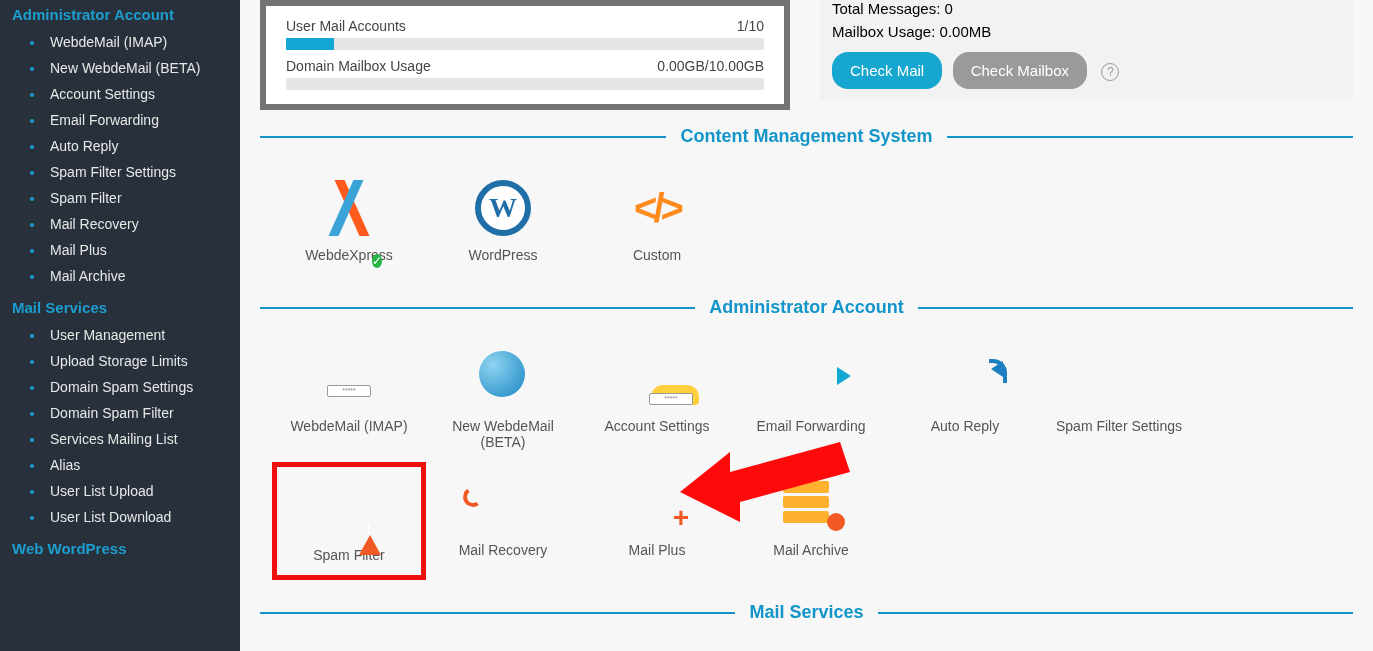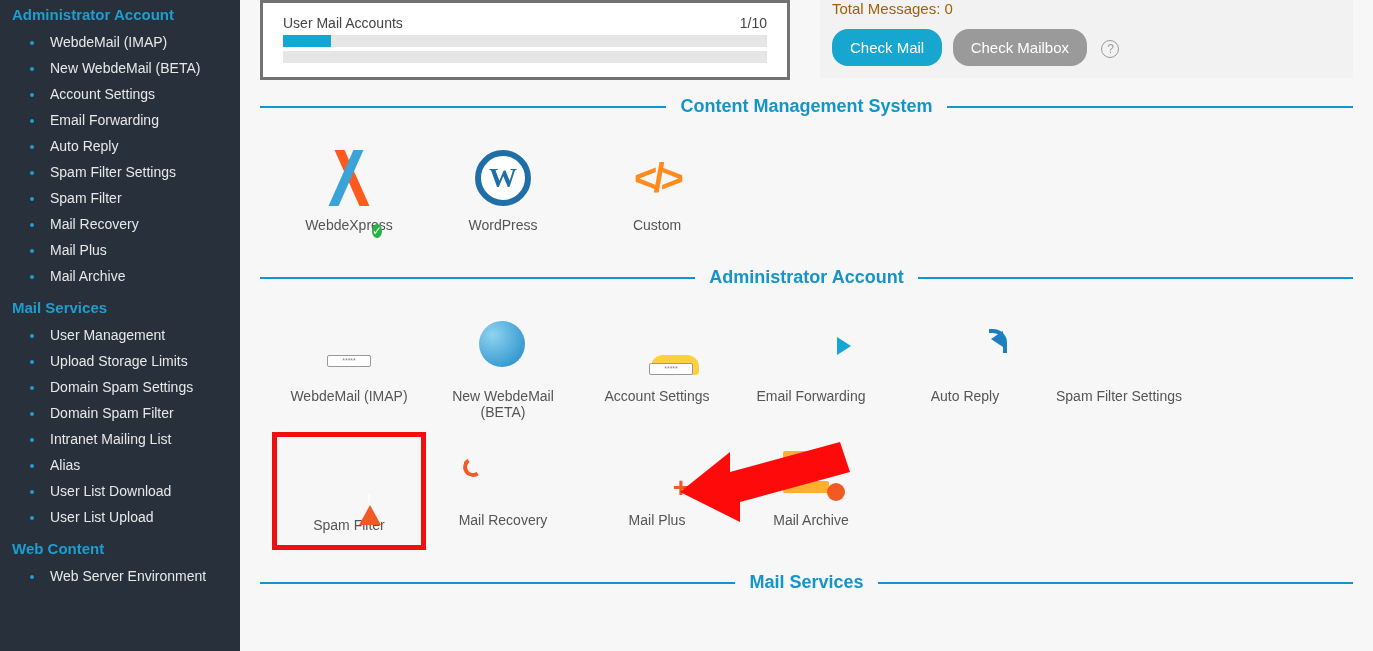--- a/index.html
+++ b/index.html
@@ -53,21 +53,21 @@
     overflow: hidden;
   }
   .top-row {
     display: flex;
     gap: 30px;
     align-items: flex-start;
     margin-bottom: 16px;
   }
   .usage-card {
     background: #fff;
-    border: 3px solid #737373;
+    border: 6px solid #737373;
     width: 530px;
     padding: 4px 20px 14px 20px;
   }
   .usage-row {
     display: flex;
     justify-content: space-between;
     font-size: 14px;
     color: #444;
     padding-top: 8px;
   }
@@ -81,21 +81,21 @@
   .usage-bar .fill-a { position:absolute; left:0; top:0; bottom:0; width:10%; background:#12a7d4; }
   .usage-bar .fill-b { position:absolute; left:0; top:0; bottom:0; width:0%; background:#12a7d4; }
 
   .mailbox-panel {
     flex: 1;
     background: #f2f2f2;
     padding: 0 12px 12px 12px;
   }
   .mailbox-panel .line {
     font-size: 15px;
-    color: #a16207;
+    color: #000000;
     padding: 0 0 6px 0;
   }
   .btn {
     display: inline-block;
     padding: 10px 18px;
     border-radius: 16px;
     font-size: 15px;
     color: #fff;
     cursor: pointer;
     border: none;
@@ -277,51 +277,55 @@
     <li><span>Mail Plus</span></li>
     <li><span>Mail Archive</span></li>
   </ul>
 
   <div class="group-title">Mail Services</div>
   <ul>
     <li><span>User Management</span></li>
     <li><span>Upload Storage Limits</span></li>
     <li><span>Domain Spam Settings</span></li>
     <li><span>Domain Spam Filter</span></li>
-    <li><span>Intranet Mailing List</span></li>
+    <li><span>Services Mailing List</span></li>
     <li><span>Alias</span></li>
+    <li><span>User List Upload</span></li>
     <li><span>User List Download</span></li>
-    <li><span>User List Upload</span></li>
   </ul>
 
-  <div class="group-title">Web Content</div>
+  <div class="group-title">Web WordPress</div>
   <ul>
-    <li><span>Web Server Environment</span></li>
   </ul>
 </nav>
 
 <main class="main" style="position:relative;">
 
   <div class="top-row">
     <div class="usage-card">
       <div class="usage-row">
         <span>User Mail Accounts</span>
         <span>1/10</span>
       </div>
       <div class="usage-bar">
           <div class="fill-a"></div>
         </div>
 
+      <div class="usage-row">
+        <span>Domain Mailbox Usage</span>
+        <span>0.00GB/10.00GB</span>
+      </div>
       <div class="usage-bar">
           <div class="fill-b"></div>
         </div>
     </div>
 
     <div class="mailbox-panel">
       <div class="line">Total Messages: 0</div>
+      <div class="line">Mailbox Usage: 0.00MB</div>
       <div style="margin-top:6px;">
         <button class="btn btn-primary">Check Mail</button>
         <button class="btn btn-muted">Check Mailbox</button>
         <span class="help-icon">?</span>
       </div>
     </div>
   </div>
 
   <div class="section-heading">
     <div class="rule"></div>

